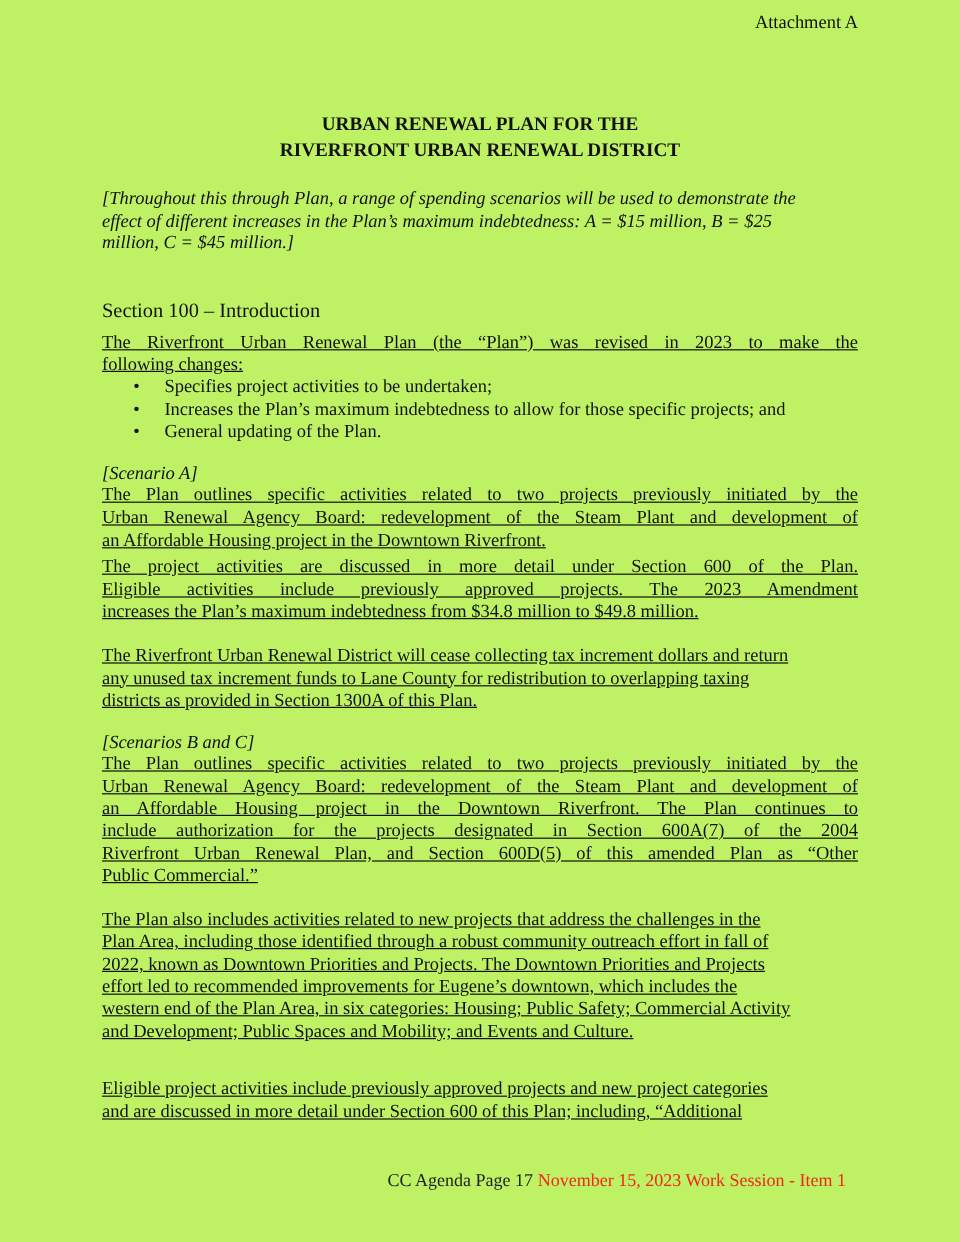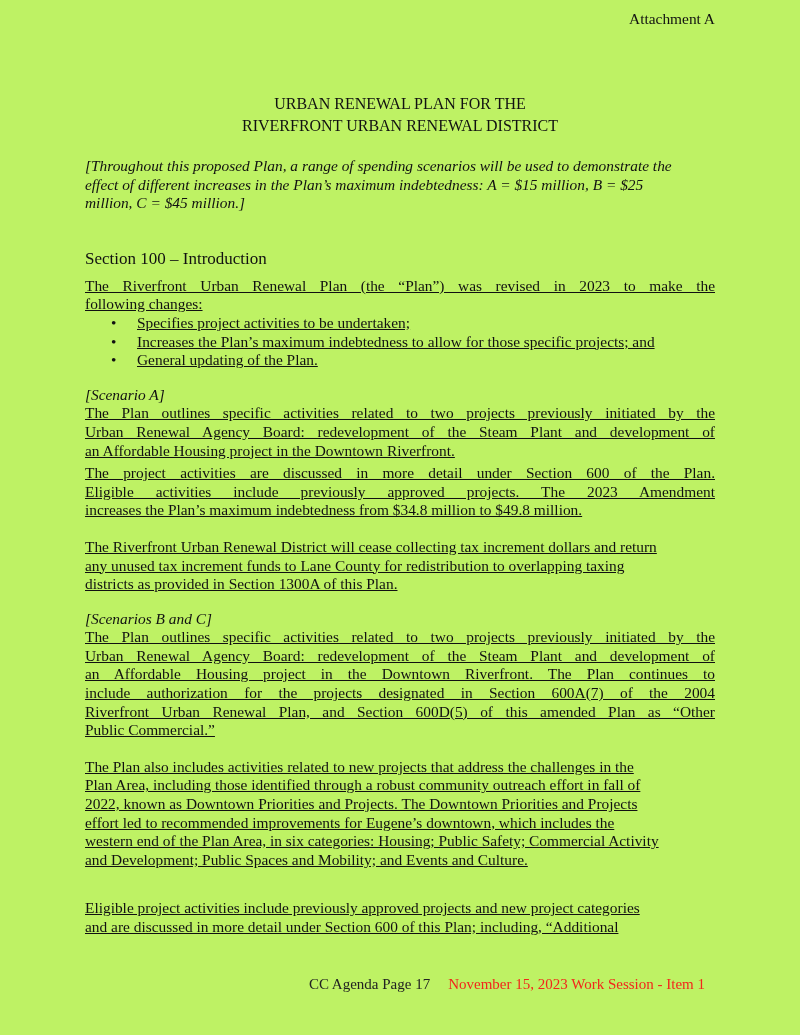--- a/index.html
+++ b/index.html
@@ -24,21 +24,21 @@
     line-height: 18.6px;
   }
   #content {
     position: absolute;
     left: 85px;
     top: 0;
     width: 630px;
   }
   .doc-title {
     text-align: center;
-    font-weight: normal;
+    font-weight: bold;
     font-size: 16px;
     line-height: 22px;
   }
   .note-line {
     font-style: italic;
     font-size: 15.4px;
     line-height: 18.6px;
     white-space: nowrap;
   }
   .section-heading {
@@ -70,51 +70,51 @@
   }
   .bullet-dot {
     display: inline-block;
     width: 26px;
   }
   #footer {
     position: absolute;
     top: 975px;
     right: 95px;
     display: flex;
-    gap: 18px;
+    gap: 4px;
     font-size: 15px;
     line-height: 18px;
   }
   #footer .footer-left {
     color: #222222;
   }
 </style>
 </head>
 <body>
 
 <div id="page">
 
   <div id="attachment">Attachment A</div>
 
   <div id="content">
       <div class="doc-title" style="margin-top: 93px;">
         <div>URBAN RENEWAL PLAN FOR THE</div>
         <div>RIVERFRONT URBAN RENEWAL DISTRICT</div>
       </div>
       <div style="margin-top: 20px;">
-        <div class="note-line">[Throughout this proposed Plan, a range of spending scenarios will be used to demonstrate the</div>
+        <div class="note-line">[Throughout this through Plan, a range of spending scenarios will be used to demonstrate the</div>
         <div class="note-line">effect of different increases in the Plan’s maximum indebtedness: A = $15 million, B = $25</div>
         <div class="note-line">million, C = $45 million.]</div>
       </div>
       <div class="section-heading" style="margin-top: 33px;">Section 100 – Introduction</div>
       <div style="margin-top: 5px;">
         <div class="para-line just">The Riverfront Urban Renewal Plan (the “Plan”) was revised in 2023 to make the</div>
         <div class="para-line">following changes:</div>
       </div>
-      <div style="margin-top: 0px; text-decoration: underline;">
+      <div style="margin-top: 0px;">
         <div class="bullet-row"><span class="bullet-dot">•</span><span>Specifies project activities to be undertaken;</span></div>
         <div class="bullet-row"><span class="bullet-dot">•</span><span>Increases the Plan’s maximum indebtedness to allow for those specific projects; and</span></div>
         <div class="bullet-row"><span class="bullet-dot">•</span><span>General updating of the Plan.</span></div>
       </div>
       <div class="scenario-label" style="margin-top: 16px;">[Scenario A]</div>
       <div style="margin-top: 0px;">
         <div class="para-line just">The Plan outlines specific activities related to two projects previously initiated by the</div>
         <div class="para-line just">Urban Renewal Agency Board: redevelopment of the Steam Plant and development of</div>
         <div class="para-line">an Affordable Housing project in the Downtown Riverfront.</div>
       </div>

